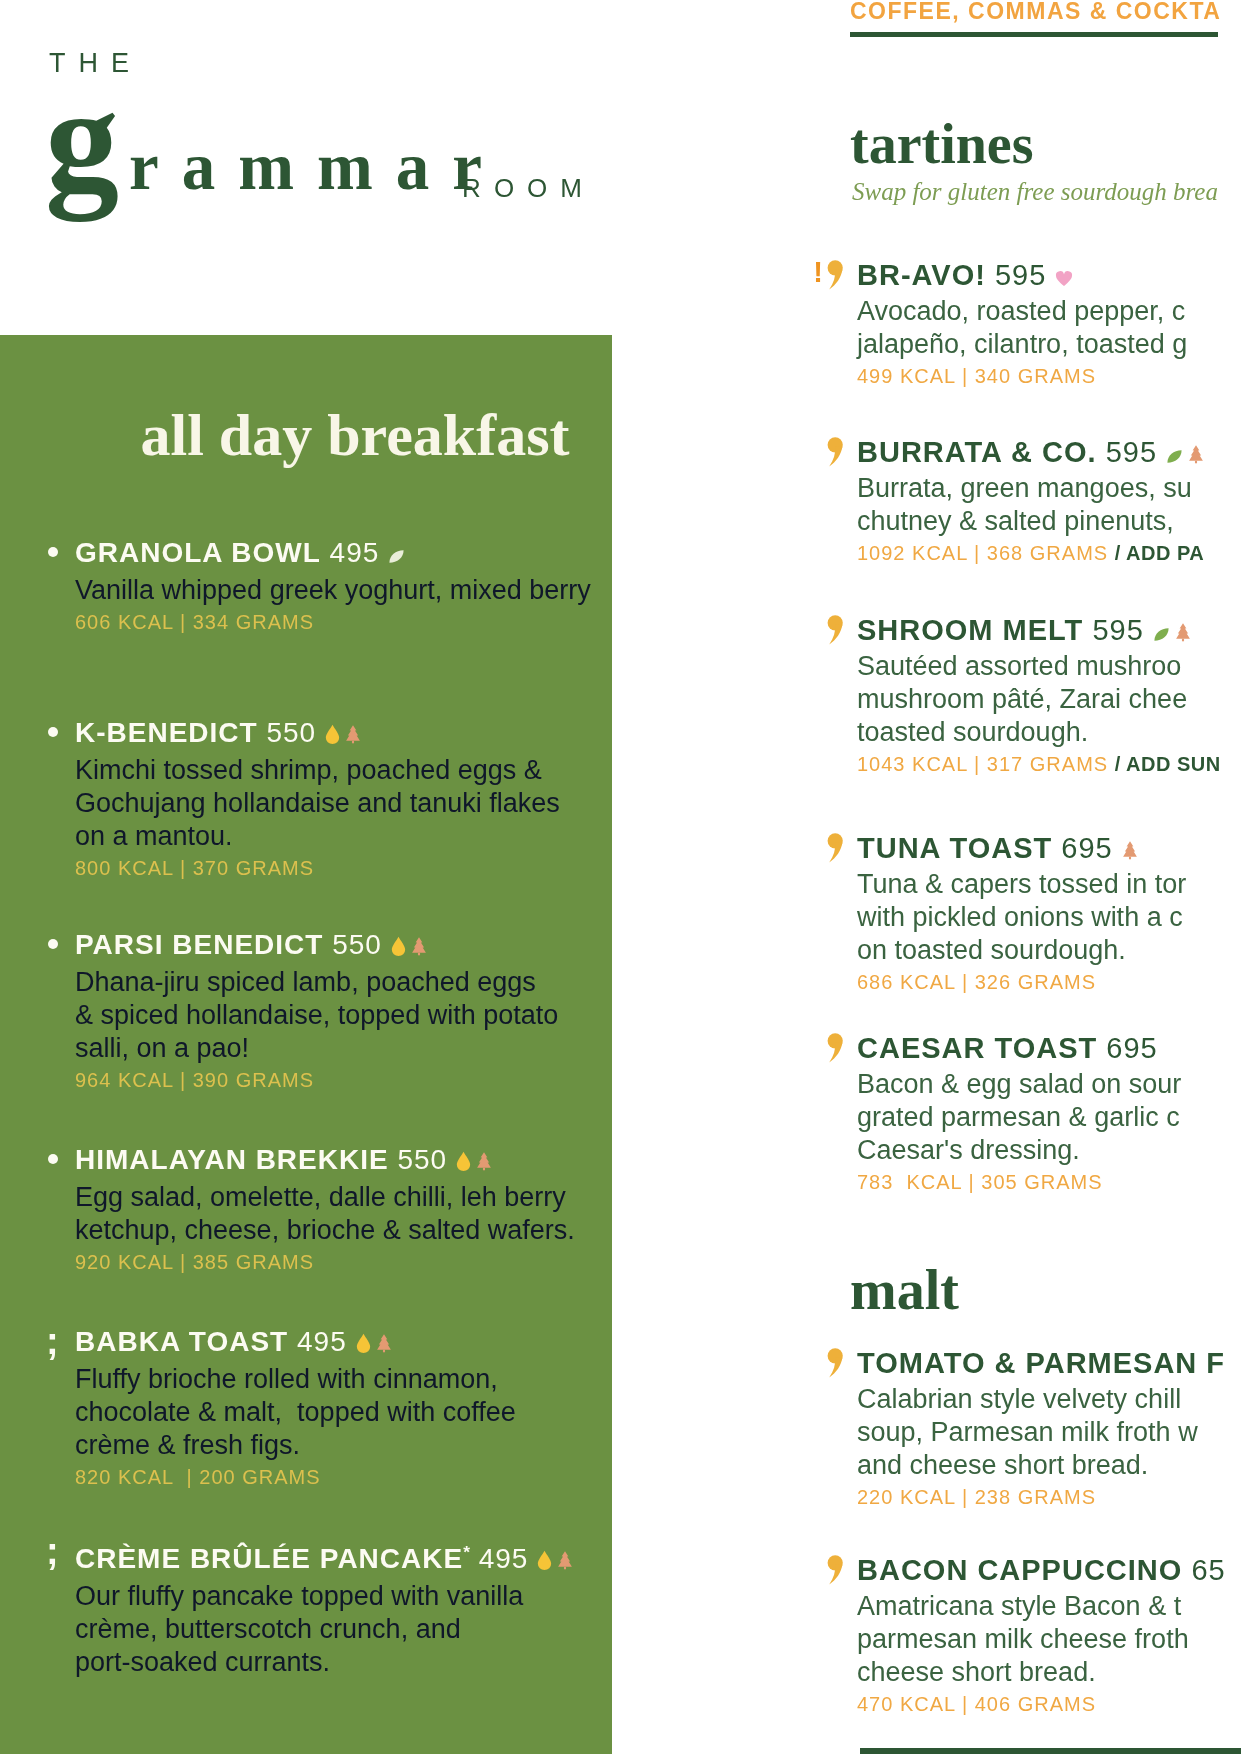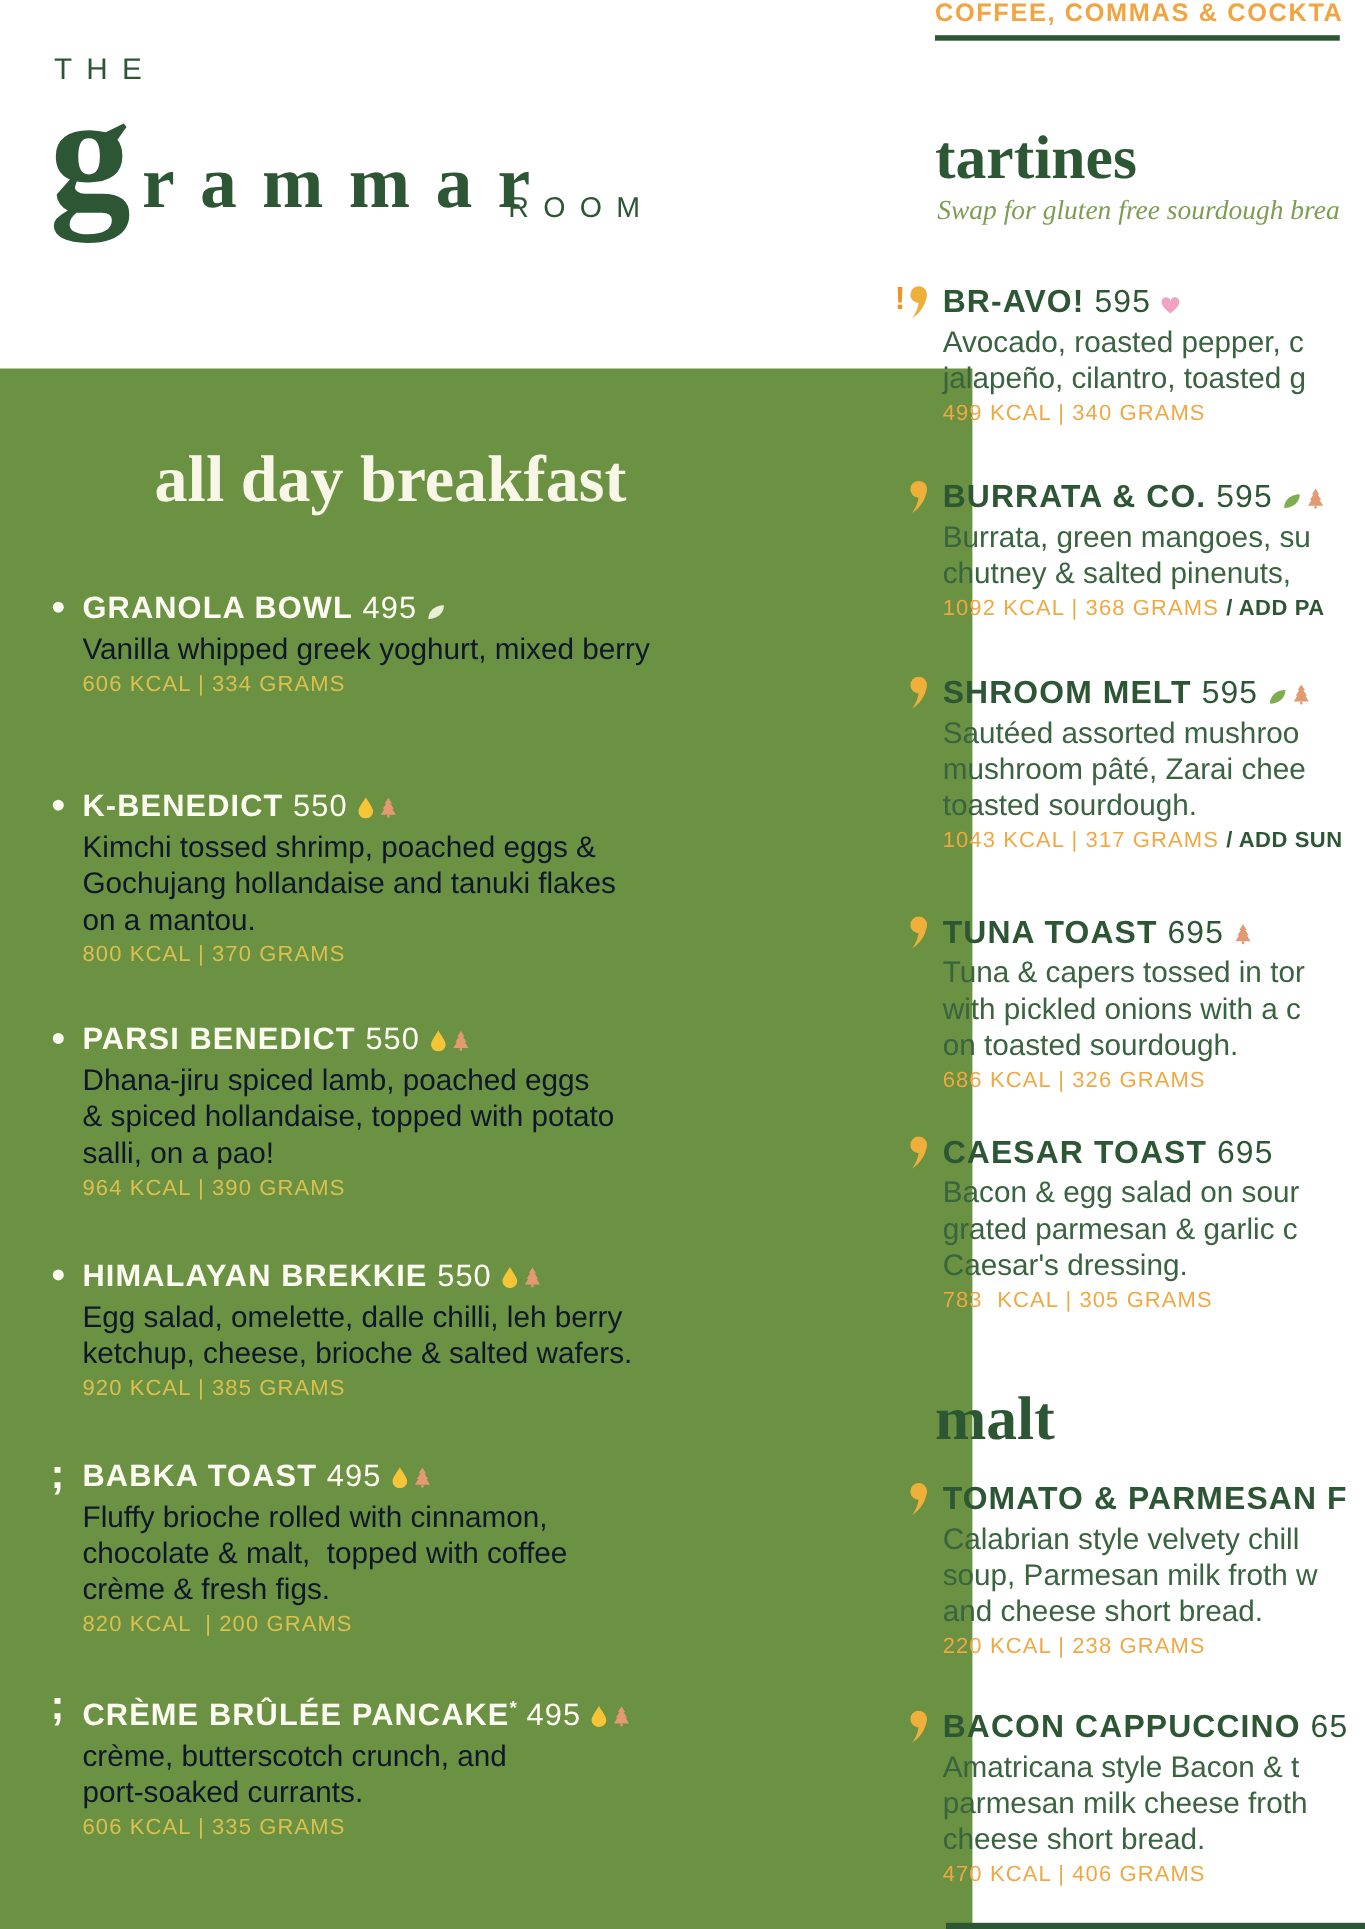--- a/index.html
+++ b/index.html
@@ -23,21 +23,21 @@
   .logo-the{font-size:27px;font-weight:500;letter-spacing:13px;margin-left:4px;}
   .logo-row{display:flex;align-items:baseline;margin-top:-14px;}
   .logo-g{font-family:"Liberation Serif",serif;font-weight:bold;font-size:148px;
     line-height:1;margin-right:10px;}
   .logo-rammar{font-family:"Liberation Serif",serif;font-weight:bold;font-size:67px;
     letter-spacing:23px;}
   .logo-room{font-size:26px;font-weight:500;letter-spacing:13px;text-align:right;
     margin-top:-40px;margin-right:2px;}
 
   
-  .panel{position:absolute;left:0;top:335px;width:884px;height:1419px;
+  .panel{position:absolute;left:0;top:335px;width:612px;height:1419px;
     background:var(--panel-green);}
   .adb-heading{position:absolute;left:0;top:66px;width:710px;text-align:center;
     font-family:"Liberation Serif",serif;font-size:60px;color:var(--cream);}
 
   
   .right-col{position:absolute;left:810px;top:0;width:560px;height:1754px;}
   .sec-heading{position:absolute;left:40px;font-family:"Liberation Serif",serif;
     font-size:56px;color:var(--dark-green);white-space:pre;}
   .sec-subtitle{position:absolute;left:42px;font-family:"Liberation Serif",serif;
     font-style:italic;font-size:25px;color:var(--subtitle-green);white-space:pre;}
@@ -181,24 +181,24 @@
         <div class="item" style="top: 1196px; left: 44px;">
           <div class="bullet-cell"><span class="b-semi">;</span></div>
           <div class="content">
             <div class="title-line"><span>CRÈME BRÛLÉE PANCAKE</span><span class="ast">*</span><span class="price"> 495</span><span class="icons"><span><svg width="15" height="20" viewBox="0 0 18 24">
                     <path fill="#f6c437" d="M9 1 C12 6.5 17 12 17 16.5 A8 7.5 0 0 1 1 16.5 C1 12 6 6.5 9 1 Z"></path>
                   </svg></span><span><svg width="16" height="20" viewBox="0 0 20 24">
                     <path fill="#e39a72" d="M10 1 L14.2 7.6 H12.4 L16.4 13.8 H14.6 L18.6 20.4 H1.4 L5.4 13.8 H3.6 L7.6 7.6 H5.8 Z"></path>
                     <rect fill="#e39a72" x="8.7" y="20.4" width="2.6" height="3.2"></rect>
                   </svg></span></span></div>
             <div>
+              <div class="desc-line">Our fluffy pancake topped with vanilla</div>
               <div class="desc-line">crème, butterscotch crunch, and</div>
               <div class="desc-line">port-soaked currants.</div>
             </div>
-            <div class="nutrition"><span>606 KCAL | 335 GRAMS</span></div>
           </div>
         </div>
       </div>
     <div class="swap-note">
       
       
     </div>
   </section>
 
   <section class="right-col">

